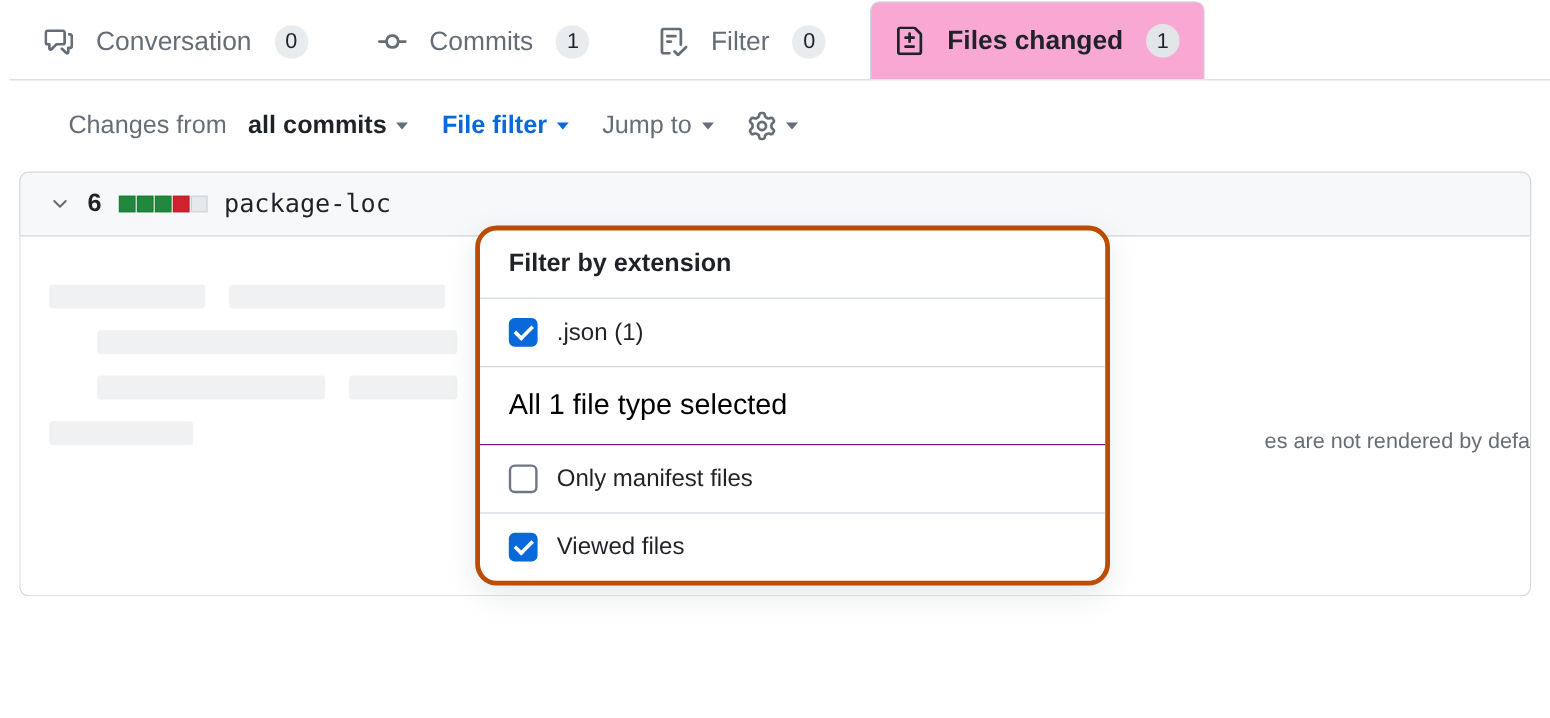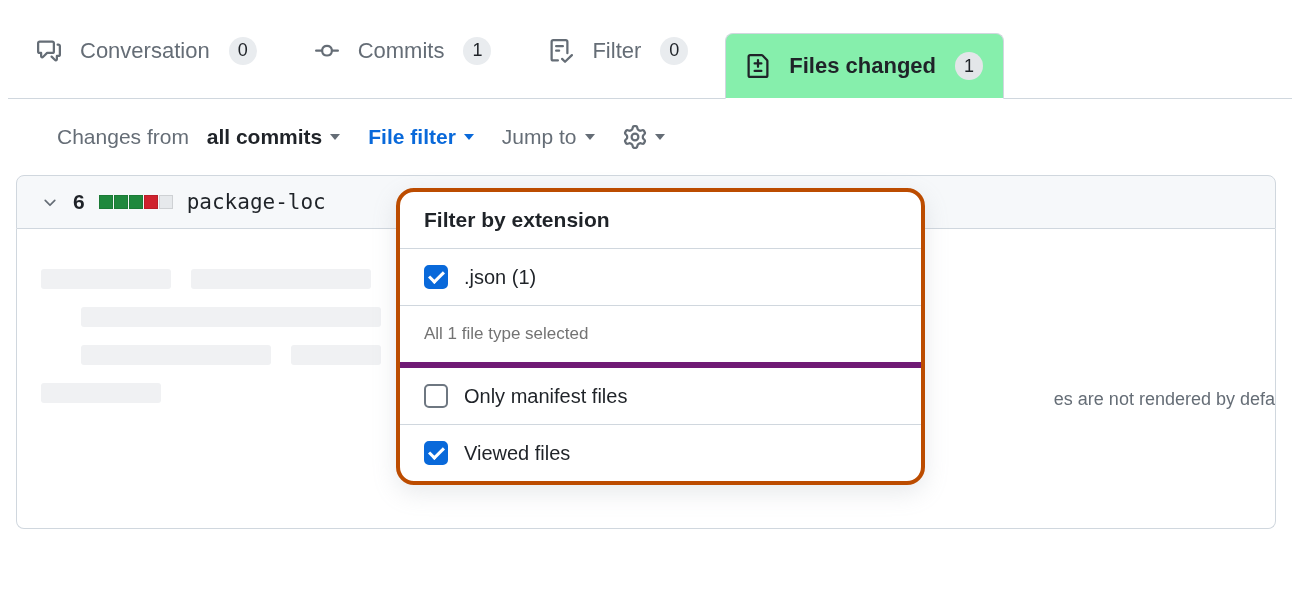--- a/index.html
+++ b/index.html
@@ -30,25 +30,24 @@
       font-size: 22px;
       color: #656d76;
       border: 1px solid transparent;
       border-bottom: none;
       position: relative;
       top: 1px;
     }
     .tab.active {
       color: #1f2328;
       font-weight: 600;
-      background: #86efac;
+      background: #f9a8d4;
       border: 1px solid #d0d7de;
       border-bottom: 1px solid #ffffff;
       border-radius: 8px 8px 0 0;
-      margin-top: 32px;
     }
     .tab svg {
       width: 24px;
       height: 24px;
       fill: #656d76;
       flex-shrink: 0;
     }
     .tab.active svg {
       fill: #1f2328;
     }
@@ -201,23 +200,23 @@
       font-size: 20px;
       color: #1f2328;
       cursor: pointer;
       border-bottom: 1px solid #d0d7de;
     }
     .dropdown-item:last-child {
       border-bottom: none;
     }
     .dropdown-note {
       padding: 18px 24px;
-      font-size: 17px;
-      color: #737373;
-      border-bottom: 6px solid #701a75;
+      font-size: 24px;
+      color: #000000;
+      border-bottom: 1px solid #701a75;
     }
     .checkbox {
       width: 24px;
       height: 24px;
       border: 2px solid #6e7781;
       border-radius: 5px;
       display: flex;
       align-items: center;
       justify-content: center;
       flex-shrink: 0;

